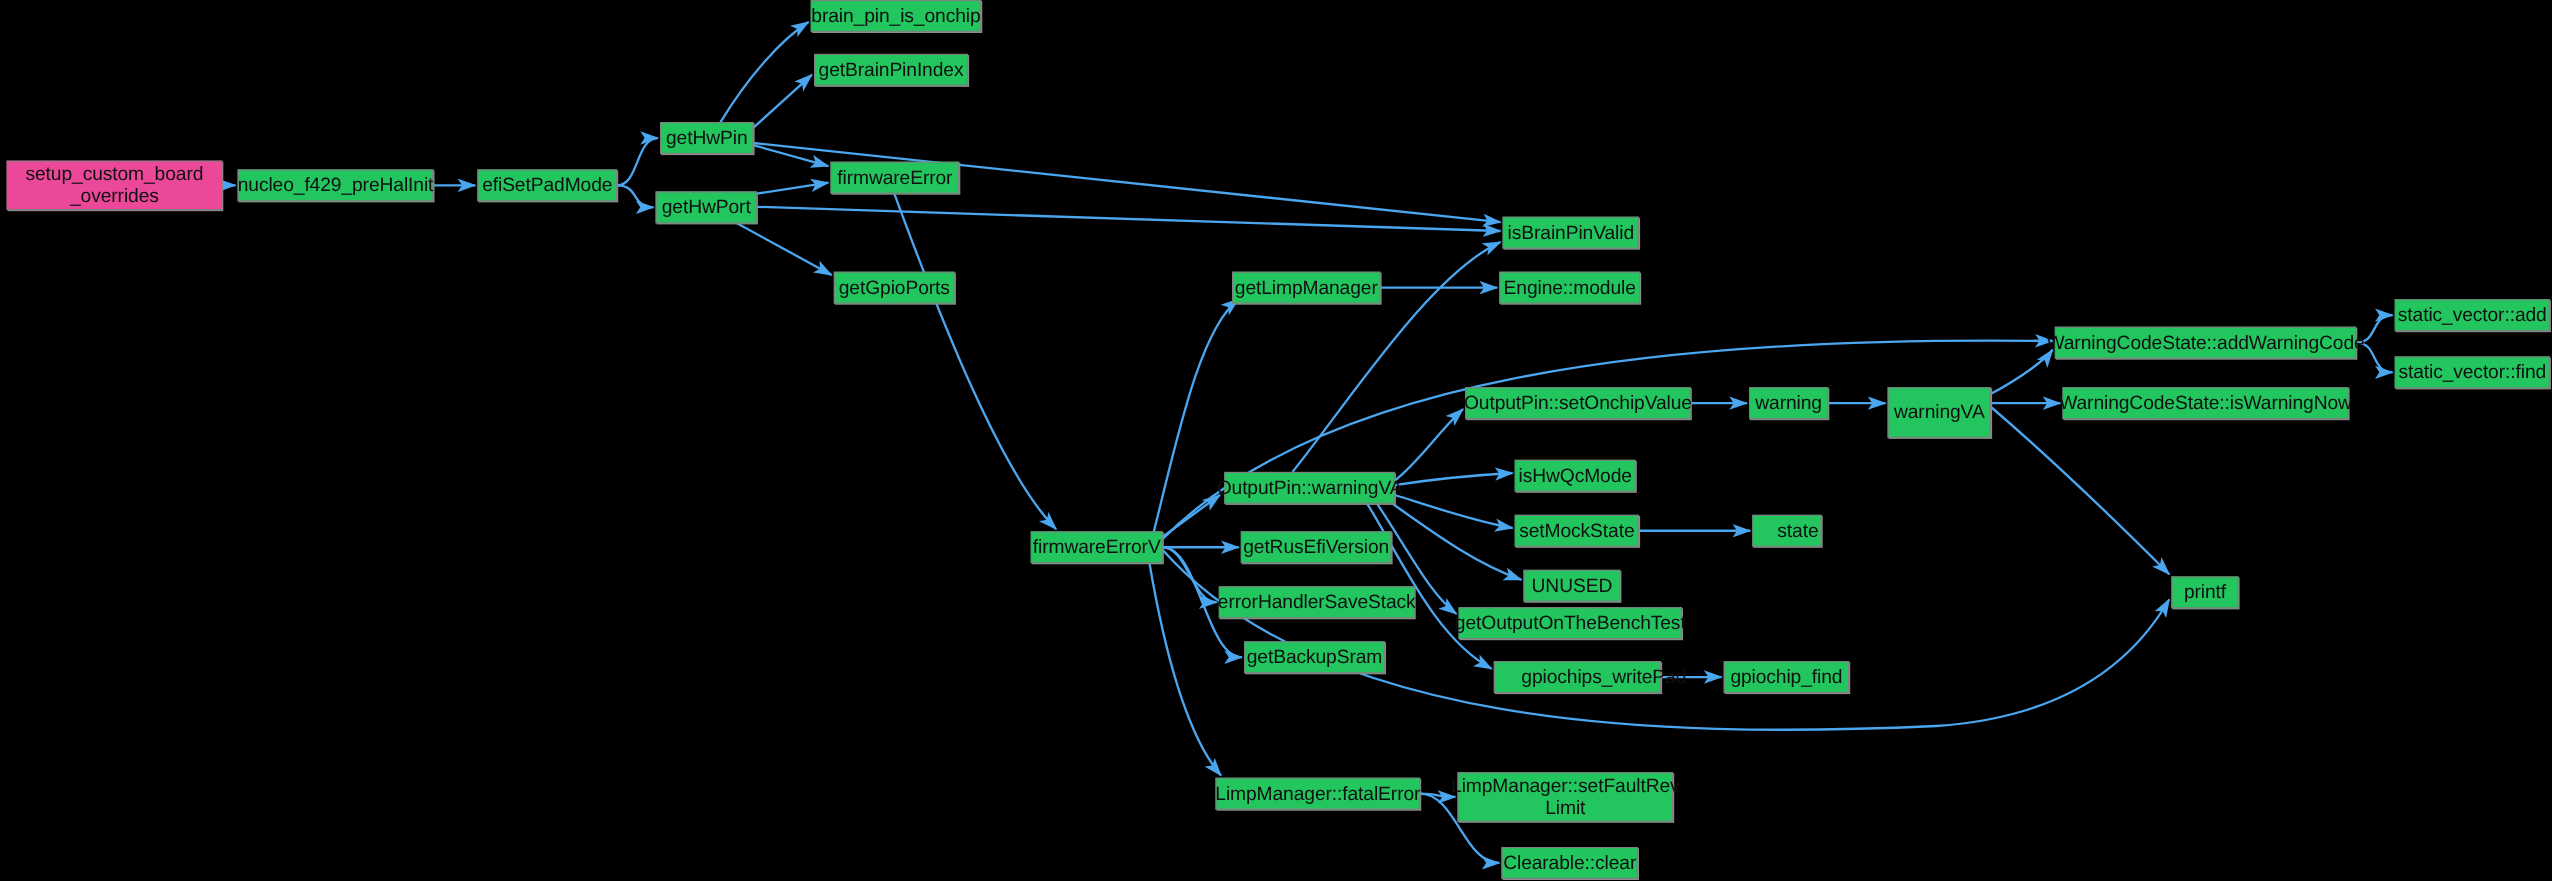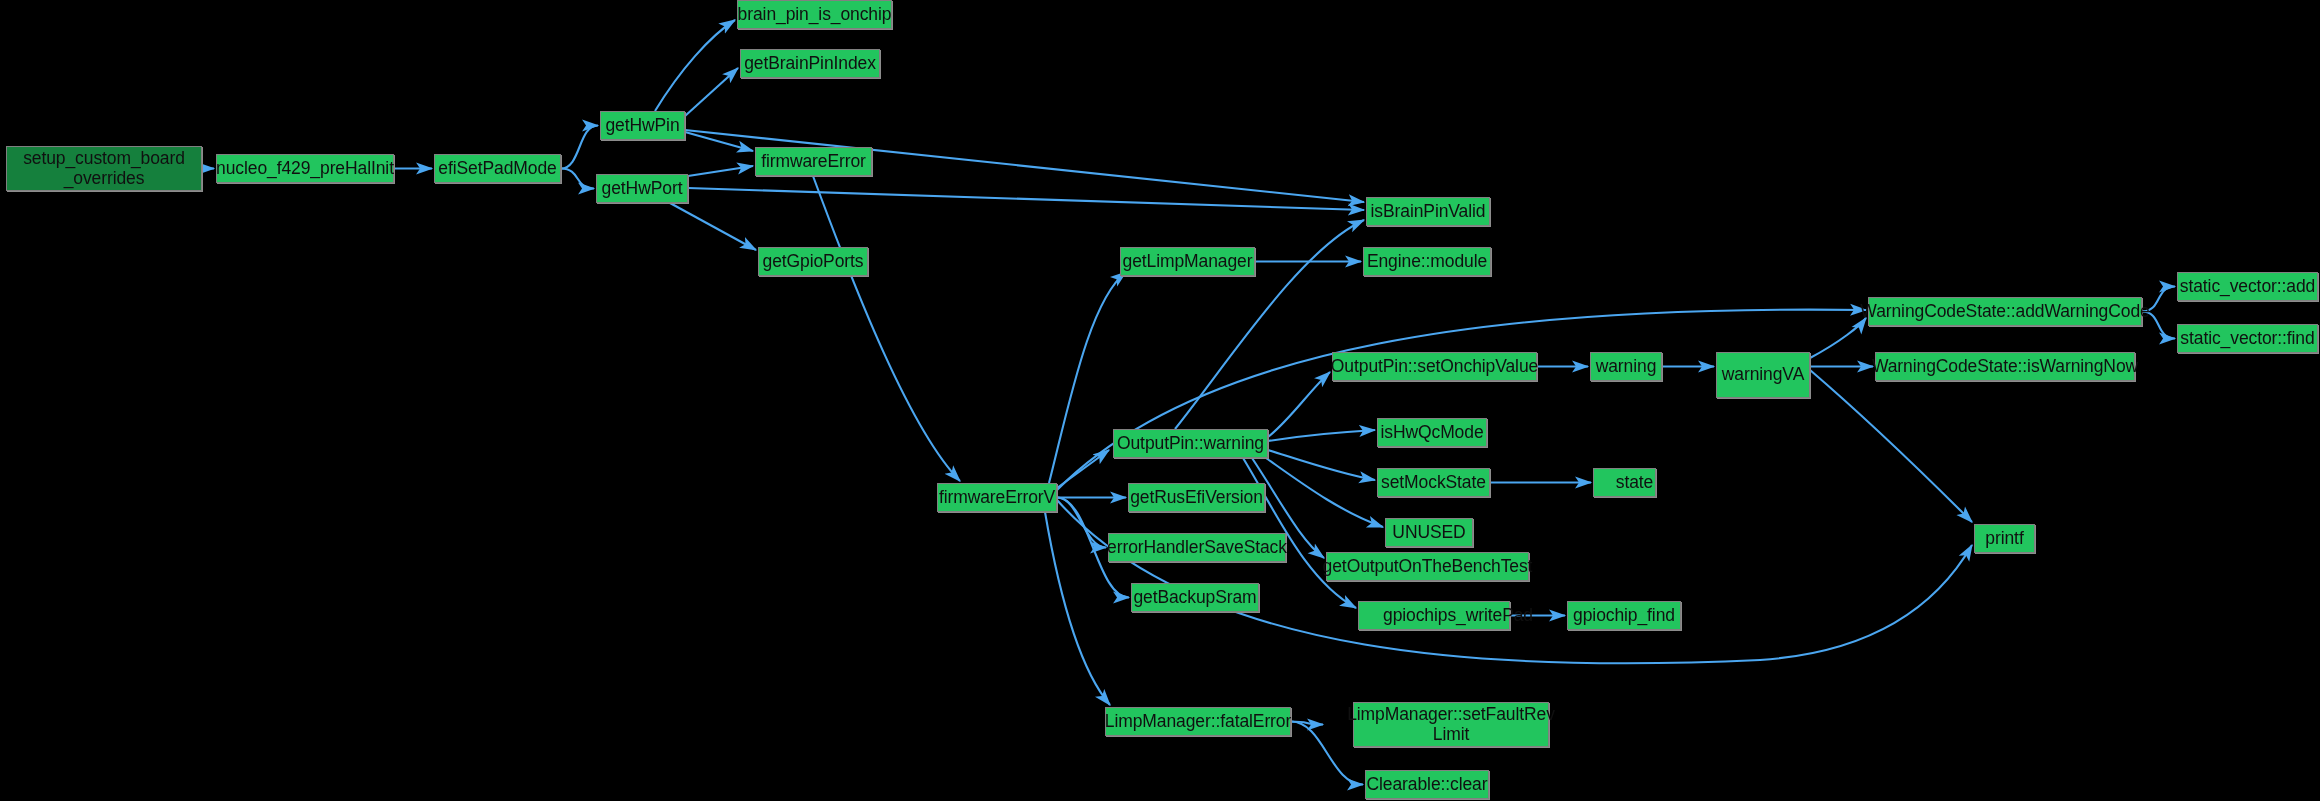--- a/index.html
+++ b/index.html
@@ -3,21 +3,21 @@
 <meta charset="utf-8">
 <style>
   html,body{margin:0;padding:0;background:#000;}
   body{width:2320px;height:801px;overflow:hidden;font-family:"Liberation Sans",sans-serif;}
   #graph{position:relative;width:2320px;height:801px;background:#000;}
   svg{position:absolute;left:0;top:0;width:2320px;height:801px;}
   .node{position:absolute;box-sizing:border-box;background:#22c55e;border:1px solid #808080;
         box-shadow:1px 1px 0 0 #8c8c8c;display:flex;align-items:center;justify-content:center;
         color:#101010;font-size:17.5px;line-height:1.12;text-align:center;white-space:pre-line;
         font-family:"Liberation Sans",sans-serif;letter-spacing:-0.1px;}
-  .node.root{background:#15803d;}
+  .node.root{background:#ec4899;}
 </style>
 </head>
 <body>
 
 <div id="graph">
   <svg id="edges" viewBox="0 0 2320 801" preserveAspectRatio="none">
       <defs>
         <marker id="ah" markerWidth="9" markerHeight="9" refX="7.6" refY="3.1" orient="auto" markerUnits="strokeWidth">
           <path d="M0,0.2 L8.2,3.1 L0,6 L1.9,3.1 Z" fill="#4ba6f0"></path>
         </marker>
@@ -77,30 +77,30 @@
       <div class="node" style="left: 1120px; top: 247px; width: 135px; height: 29px;">getLimpManager</div>
       <div class="node" style="left: 1363px; top: 247px; width: 128px; height: 29px;">Engine::module</div>
       <div class="node" style="left: 1868px; top: 297px; width: 274px; height: 29px;">WarningCodeState::addWarningCode</div>
       <div class="node" style="left: 2177px; top: 272px; width: 141px; height: 29px;">static_vector::add</div>
       <div class="node" style="left: 2177px; top: 324px; width: 141px; height: 29px;">static_vector::find</div>
       <div class="node" style="left: 1332px; top: 352px; width: 205px; height: 29px;">OutputPin::setOnchipValue</div>
       <div class="node" style="left: 1590px; top: 352px; width: 72px; height: 29px;">warning</div>
       <div class="node" style="left: 1716px; top: 352px; width: 94px; height: 46px;">warningVA</div>
       <div class="node" style="left: 1875px; top: 352px; width: 260px; height: 29px;">WarningCodeState::isWarningNow</div>
       <div class="node" style="left: 1377px; top: 418px; width: 110px; height: 29px;">isHwQcMode</div>
-      <div class="node" style="left: 1113px; top: 429px; width: 155px; height: 29px;">OutputPin::warning</div>
+      <div class="node" style="left: 1113px; top: 429px; width: 155px; height: 29px;">OutputPin::warningVA</div>
       <div class="node" style="left: 1377px; top: 468px; width: 113px; height: 29px;">setMockState</div>
       <div class="node" style="left: 1593px; top: 468px; width: 63px; height: 29px; padding-left: 20px;">state</div>
       <div class="node" style="left: 1385px; top: 518px; width: 88px; height: 29px;">UNUSED</div>
       <div class="node" style="left: 937px; top: 483px; width: 120px; height: 29px;">firmwareErrorV</div>
       <div class="node" style="left: 1128px; top: 483px; width: 137px; height: 29px;">getRusEfiVersion</div>
       <div class="node" style="left: 1108px; top: 533px; width: 178px; height: 29px;">errorHandlerSaveStack</div>
       <div class="node" style="left: 1326px; top: 552px; width: 203px; height: 29px;">getOutputOnTheBenchTest</div>
       <div class="node" style="left: 1131px; top: 583px; width: 128px; height: 29px;">getBackupSram</div>
       <div class="node" style="left: 1358px; top: 601px; width: 152px; height: 29px; padding-left: 48px;">gpiochips_writePad</div>
       <div class="node" style="left: 1567px; top: 601px; width: 114px; height: 29px;">gpiochip_find</div>
       <div class="node" style="left: 1974px; top: 524px; width: 61px; height: 29px;">printf</div>
       <div class="node" style="left: 1105px; top: 707px; width: 186px; height: 29px;">LimpManager::fatalError</div>
-      <div class="node" style="left: 1325px; top: 702px; width: 196px; height: 45px; margin-left: 28px;">LimpManager::setFaultRev
+      <div class="node" style="left: 1325px; top: 702px; width: 196px; height: 45px;">LimpManager::setFaultRev
 Limit</div>
       <div class="node" style="left: 1365px; top: 770px; width: 124px; height: 29px;">Clearable::clear</div>
     </div>
 </div>
 
 </body></html>

